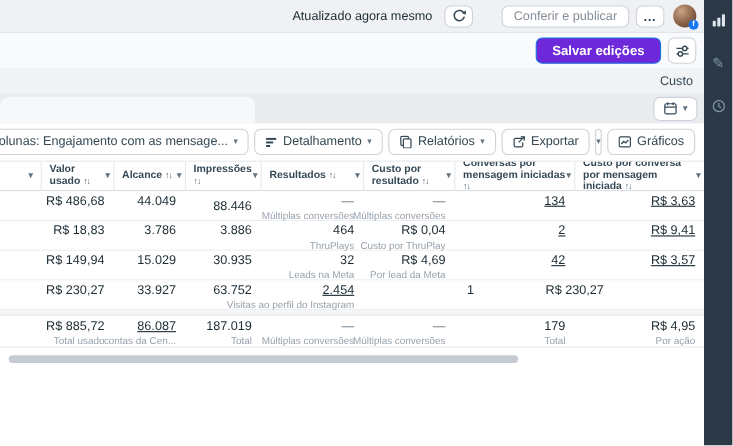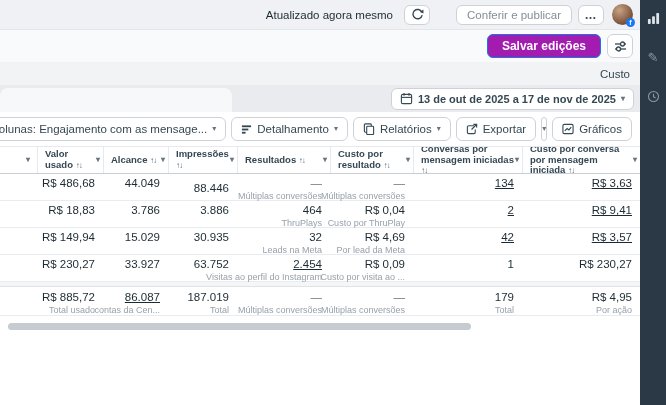--- a/index.html
+++ b/index.html
@@ -36,21 +36,21 @@
     position:absolute; right:-2px; bottom:-2px; width:9px; height:9px; border-radius:50%;
     background:#1877f2; color:#fff; font-size:7px; line-height:9px; text-align:center; font-weight:bold;
   }
 
   
   .actionbar {
     height:32px; background:#f9fafb;
     display:flex; align-items:center; justify-content:flex-end; gap:6px; padding:0 7px;
   }
   .btn.primary {
-    background:#a21caf; border-color:#1b74e4; color:#fff; font-weight:bold;
+    background:#6d28d9; border-color:#1b74e4; color:#fff; font-weight:bold;
     height:24px; padding:0 14px; font-size:12px;
   }
   .actionbar .icon-btn { height:24px; }
 
   
   .filterbar {
     height:23px; background:#f1f3f5;
     display:flex; align-items:center; justify-content:flex-end; padding:0 10px;
   }
   .clear-link { font-size:11.5px; color:#344854; cursor:pointer; }
@@ -156,21 +156,20 @@
 
     <div class="tabrow">
       <div class="active-tab"></div>
       <button class="btn date-btn">
         <svg class="ic" width="13" height="13" viewBox="0 0 14 14">
           <rect x="1.5" y="2.5" width="11" height="10" rx="1.5" fill="none" stroke="#344854" stroke-width="1.2"></rect>
           <line x1="4.3" y1="1" x2="4.3" y2="4" stroke="#344854" stroke-width="1.2"></line>
           <line x1="9.7" y1="1" x2="9.7" y2="4" stroke="#344854" stroke-width="1.2"></line>
           <line x1="1.5" y1="5.8" x2="12.5" y2="5.8" stroke="#344854" stroke-width="1.2"></line>
         </svg>
-        <span>13 de out de 2025 a 17 de nov de 2025</span>
         <span class="caret">▾</span>
       </button>
     </div>
 
     <div class="card">
 
       <div class="toolbar">
         <button class="btn">
 
           <span>Colunas: Engajamento com as mensage...</span>
@@ -334,24 +333,20 @@
               <div class="td" style="width: 65px;">
                 <span class="val">33.927</span>
               </div>
               <div class="td" style="width: 69px;">
                 <span class="val">63.752</span>
               </div>
               <div class="td" style="width: 93px;">
                 <span class="val link">2.454</span>
                 <span class="sub">Visitas ao perfil do Instagram</span>
               </div>
-              <div class="td" style="width: 83px;">
-                <span class="val">R$ 0,09</span>
-                <span class="sub">Custo por visita ao ...</span>
-              </div>
               <div class="td" style="width: 109px;">
                 <span class="val">1</span>
               </div>
               <div class="td" style="width: 118px;">
                 <span class="val">R$ 230,27</span>
               </div>
             </div>
           </div>
         <div class="gap-band"></div>
         <div id="totalwrap">

